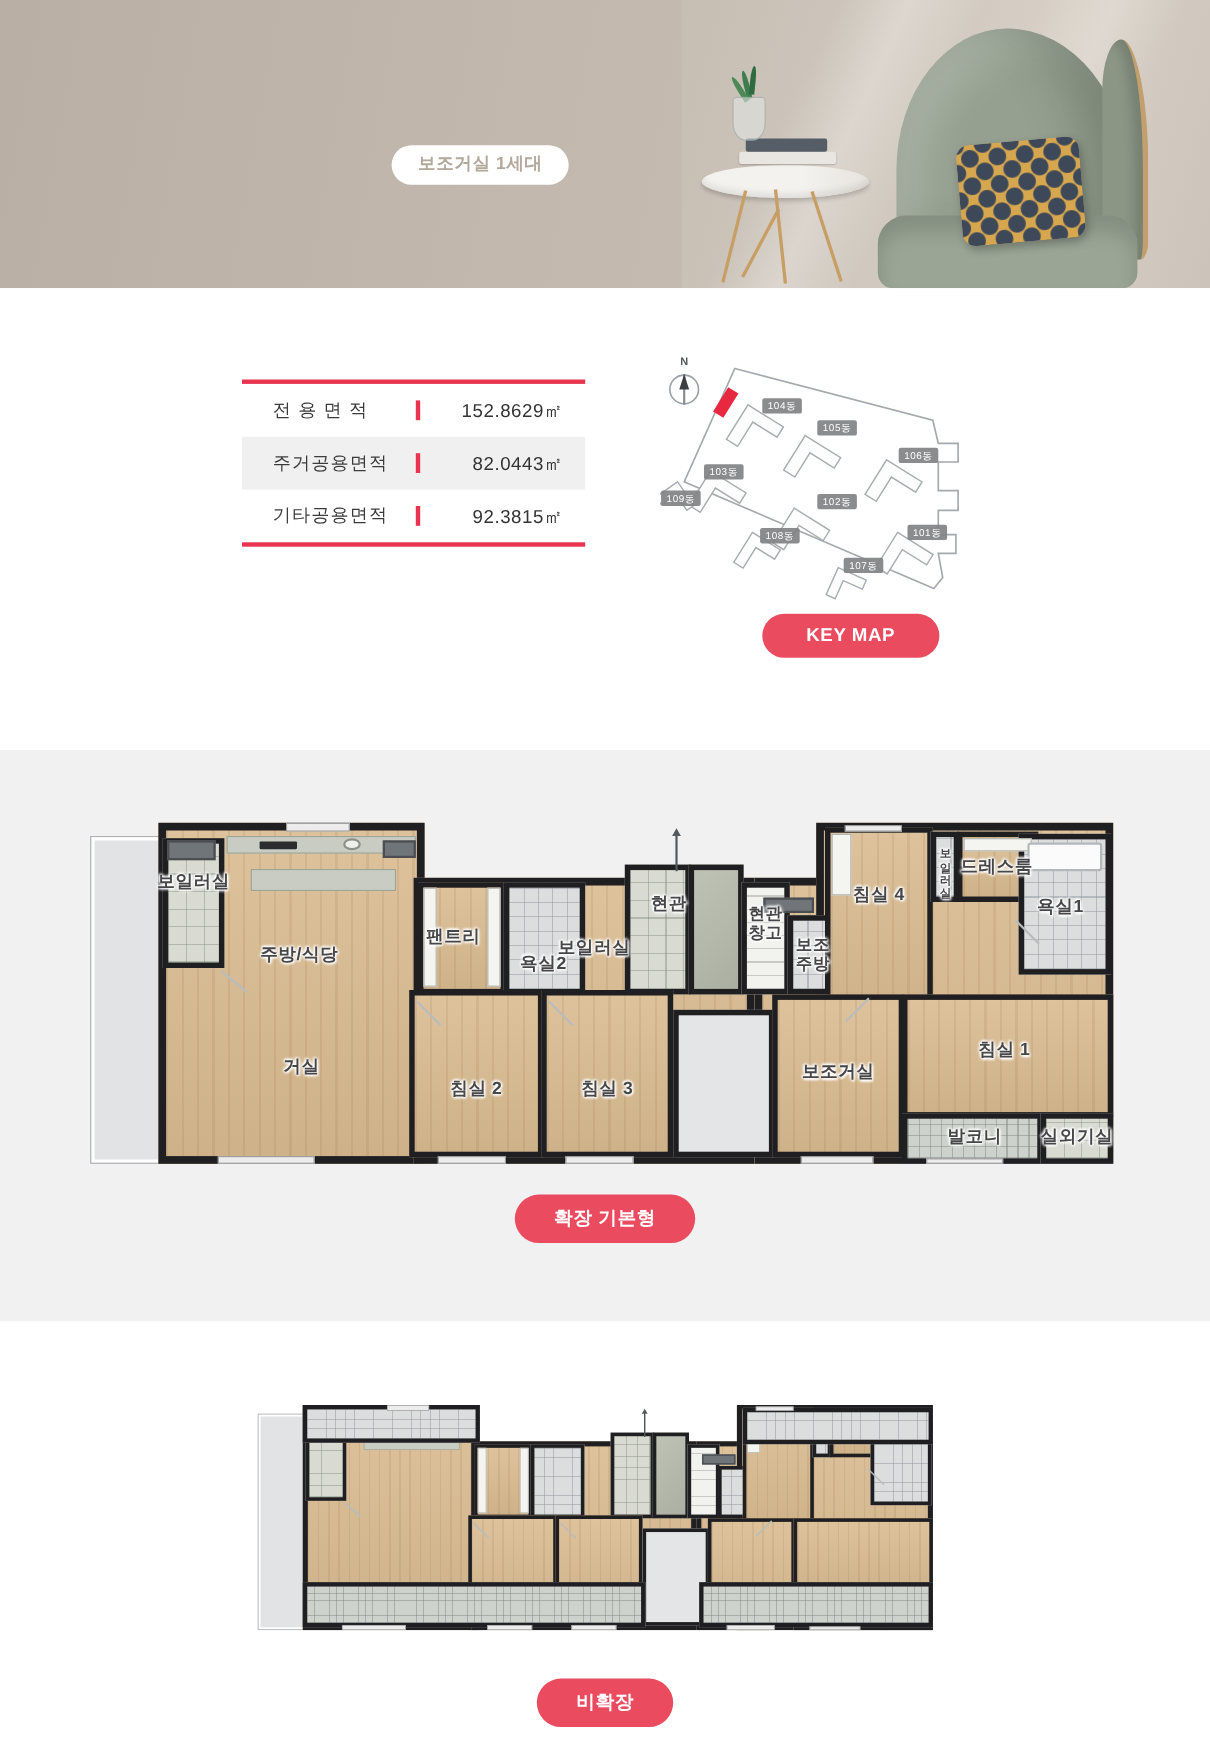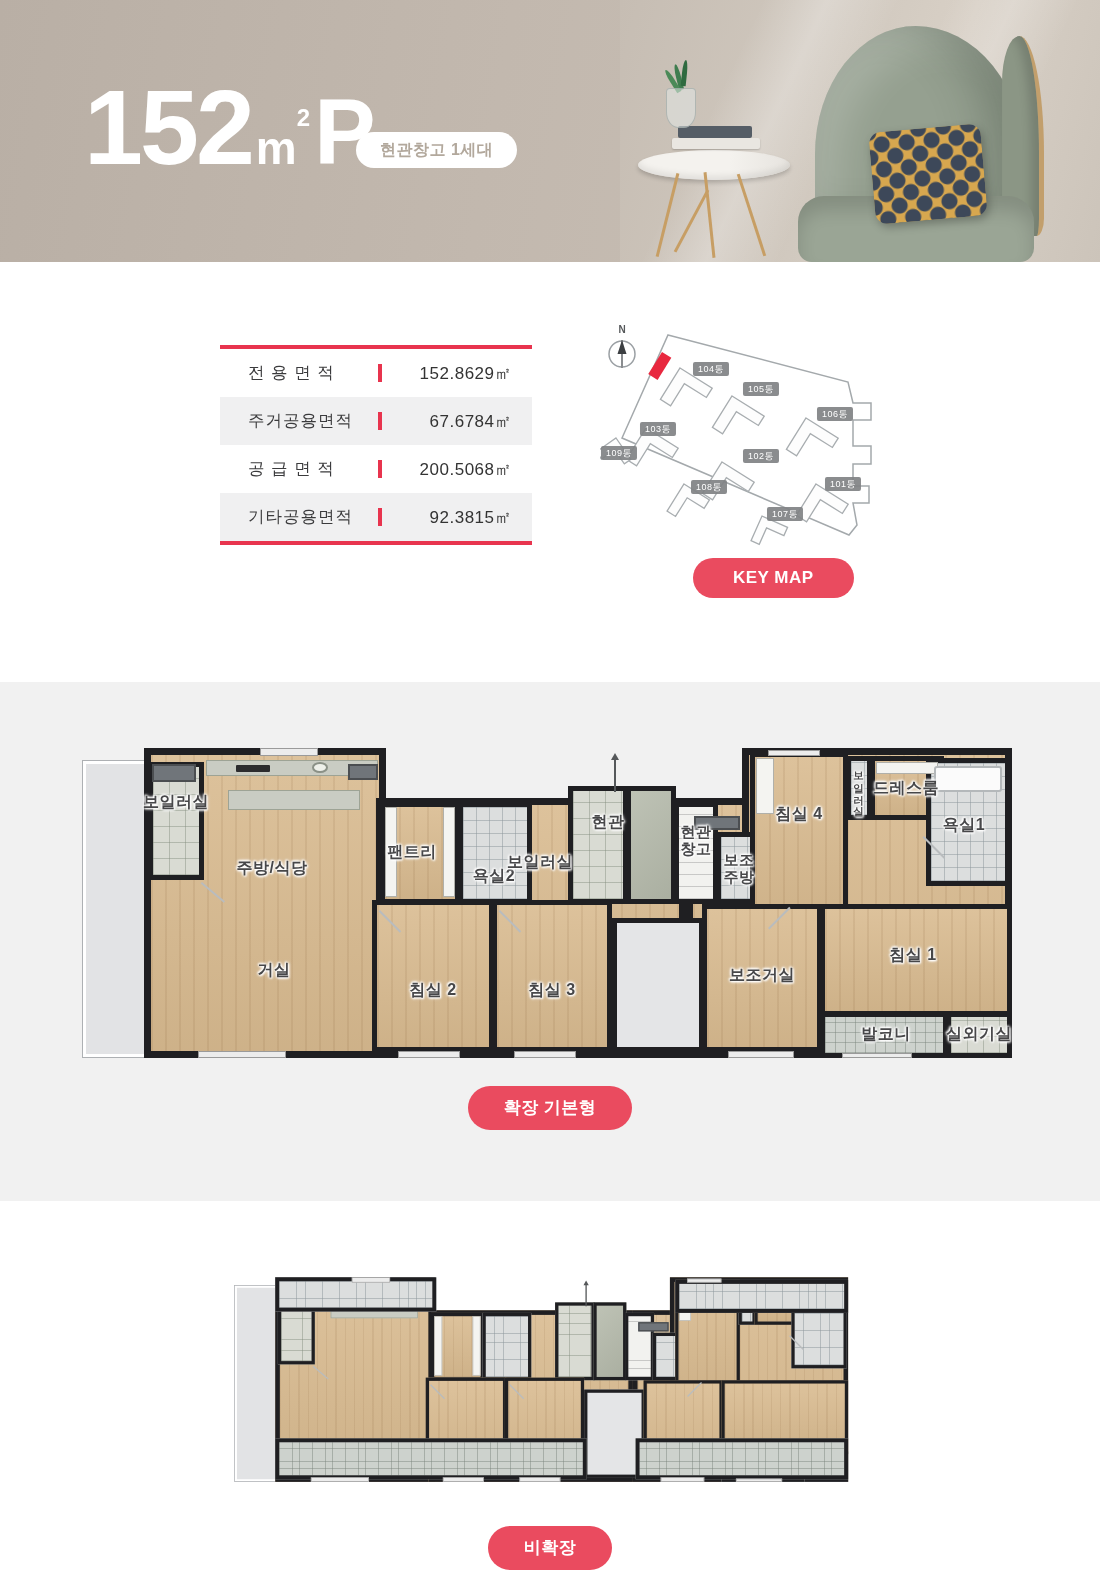--- a/index.html
+++ b/index.html
@@ -143,45 +143,34 @@
       <div class="book2"></div>
       <div class="leaf leaf1"></div>
       <div class="leaf leaf2"></div>
       <div class="leaf leaf3"></div>
       <div class="plant-glass"></div>
       <div class="chair-back"></div>
       <div class="chair-wing"></div>
       <div class="chair-seat"></div>
       <div class="pillow"></div>
     </div>
-    <div class="hero-title">
-      <span class="num">152</span>
-      <span class="unit">m</span>
-      <span class="sup">2</span>
-      <span class="suffix">P</span>
-    </div>
-    <div class="hero-badge">현관창고 1세대</div>
+    <div class="hero-badge">보조거실 1세대</div>
   </div>
 
   <div id="info" class="section">
     <div class="area-table" style="border-bottom-color: rgb(232, 52, 78); border-top-color: rgb(232, 52, 78);">
       <div class="area-row">
         <span class="area-label">전 용 면 적</span>
         <span class="area-tick" style="background: rgb(232, 52, 78);"></span>
         <span class="area-value">152.8629㎡</span>
       </div>
       <div class="area-row">
         <span class="area-label">주거공용면적</span>
         <span class="area-tick" style="background: rgb(232, 52, 78);"></span>
-        <span class="area-value">67.6784㎡</span>
-      </div>
-      <div class="area-row">
-        <span class="area-label">공 급 면 적</span>
-        <span class="area-tick" style="background: rgb(232, 52, 78);"></span>
-        <span class="area-value">200.5068㎡</span>
+        <span class="area-value">82.0443㎡</span>
       </div>
       <div class="area-row">
         <span class="area-label">기타공용면적</span>
         <span class="area-tick" style="background: rgb(232, 52, 78);"></span>
         <span class="area-value">92.3815㎡</span>
       </div>
     </div>
 
     <div class="keymap">
       <svg viewBox="0 0 290 230" width="290" height="230">

